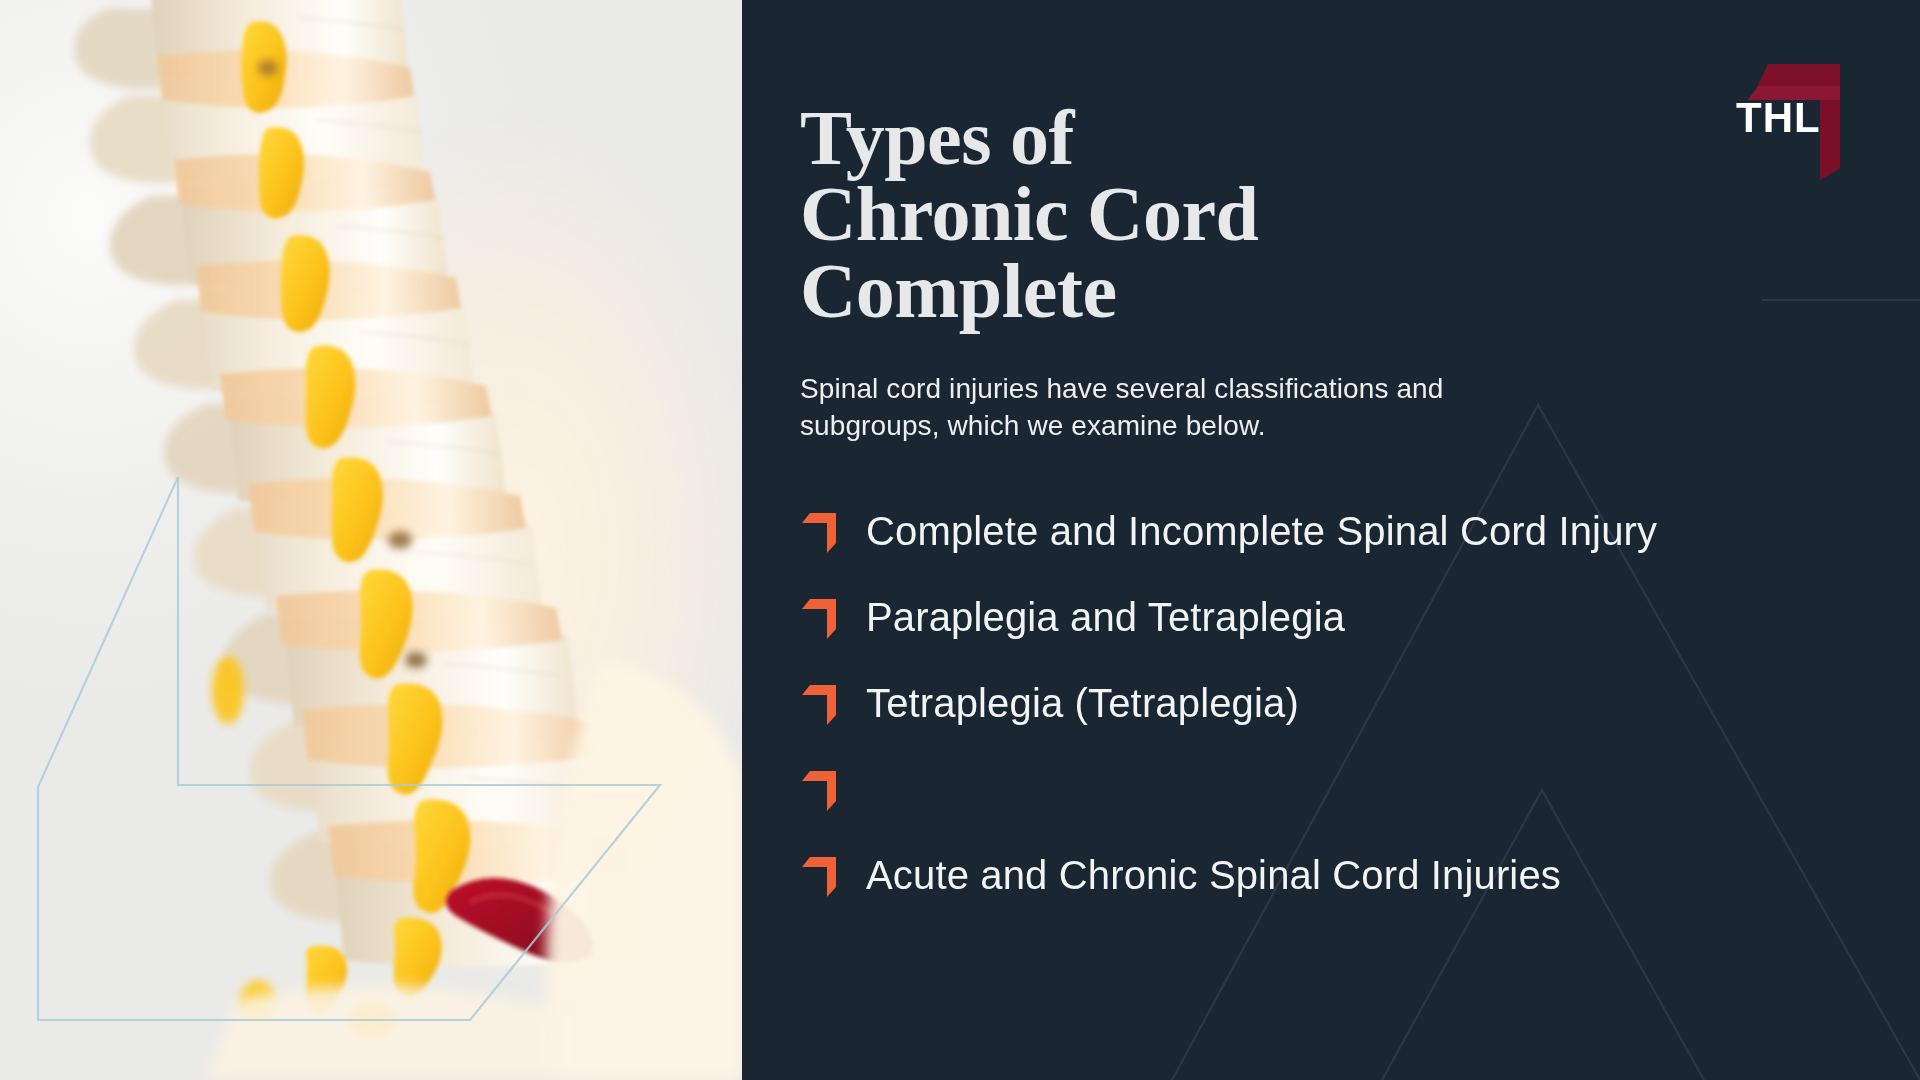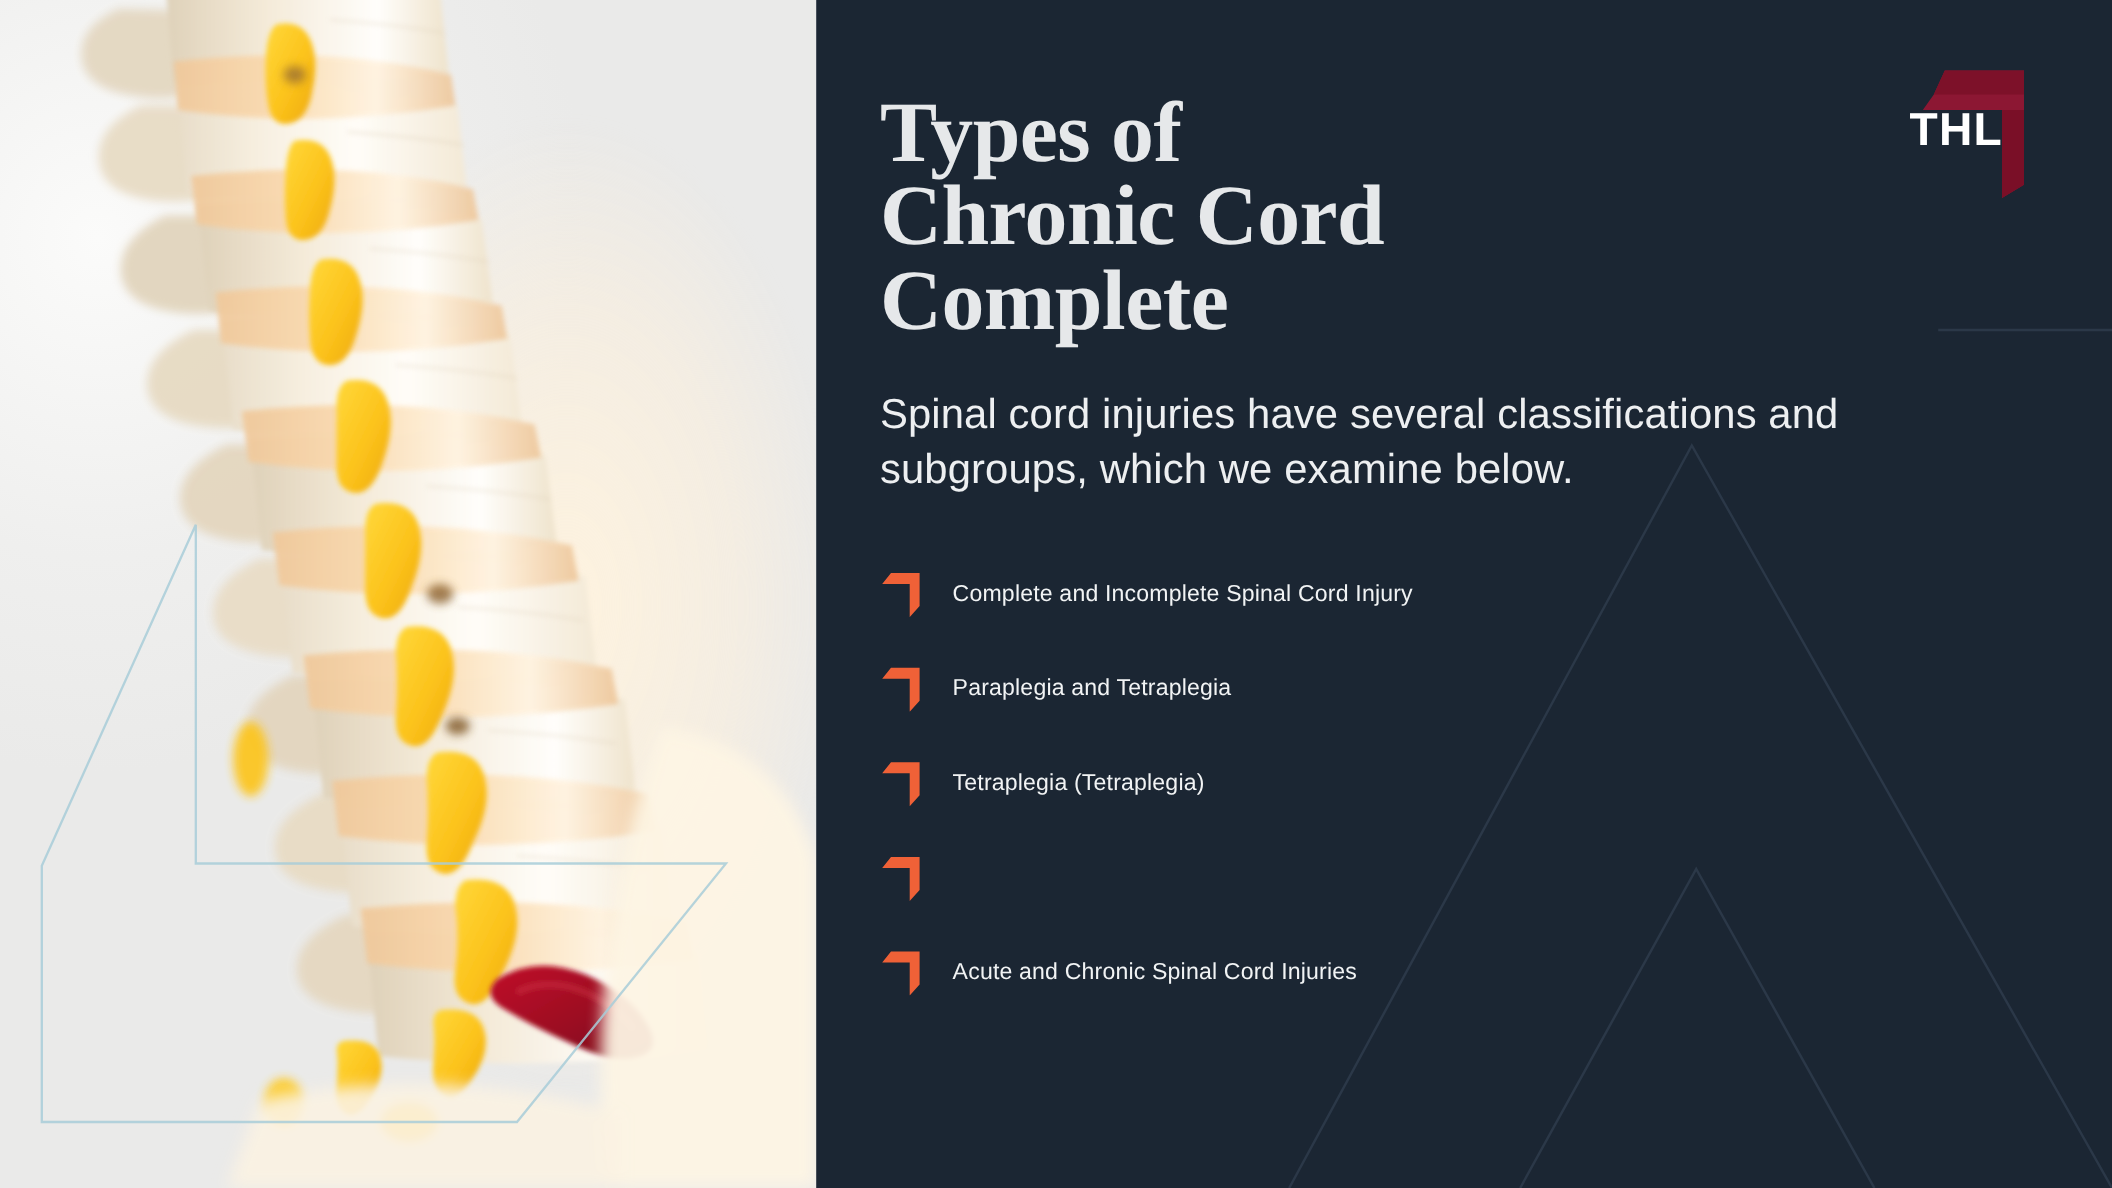--- a/index.html
+++ b/index.html
@@ -81,29 +81,29 @@
   .logo svg { display:block; width:136px; height:132px; }
 
   
   .headline {
     font-family:"Liberation Serif", serif;
     font-weight:700;
     font-size:78px;
     line-height:.98;
     letter-spacing:-0.5px;
     color:#e6e8ea;
-    margin-top:10px;
+    margin-top:28px;
     max-width:760px;
   }
   .headline .hl-line { display:block; white-space:nowrap; }
 
   
   .subtitle {
     margin-top:42px;
-    font-size:38px;
+    font-size:28px;
     line-height:1.31;
     color:#edeff1;
     font-weight:400;
     max-width:1060px;
     letter-spacing:.1px;
   }
 
   
   .bullet-list {
     margin-top:44px;
@@ -115,21 +115,21 @@
     gap:26px;
     height:86px;
   }
   .bullet-marker {
     flex:0 0 auto;
     width:40px; height:42px;
     display:block;
   }
   .bullet-marker svg { display:block; width:40px; height:42px; }
   .bullet-text {
-    font-size:21px;
+    font-size:40px;
     color:#f1f3f4;
     font-weight:400;
     letter-spacing:.15px;
     white-space:nowrap;
   }
 </style>
 </head>
 <body>
 
 <div class="infographic">

